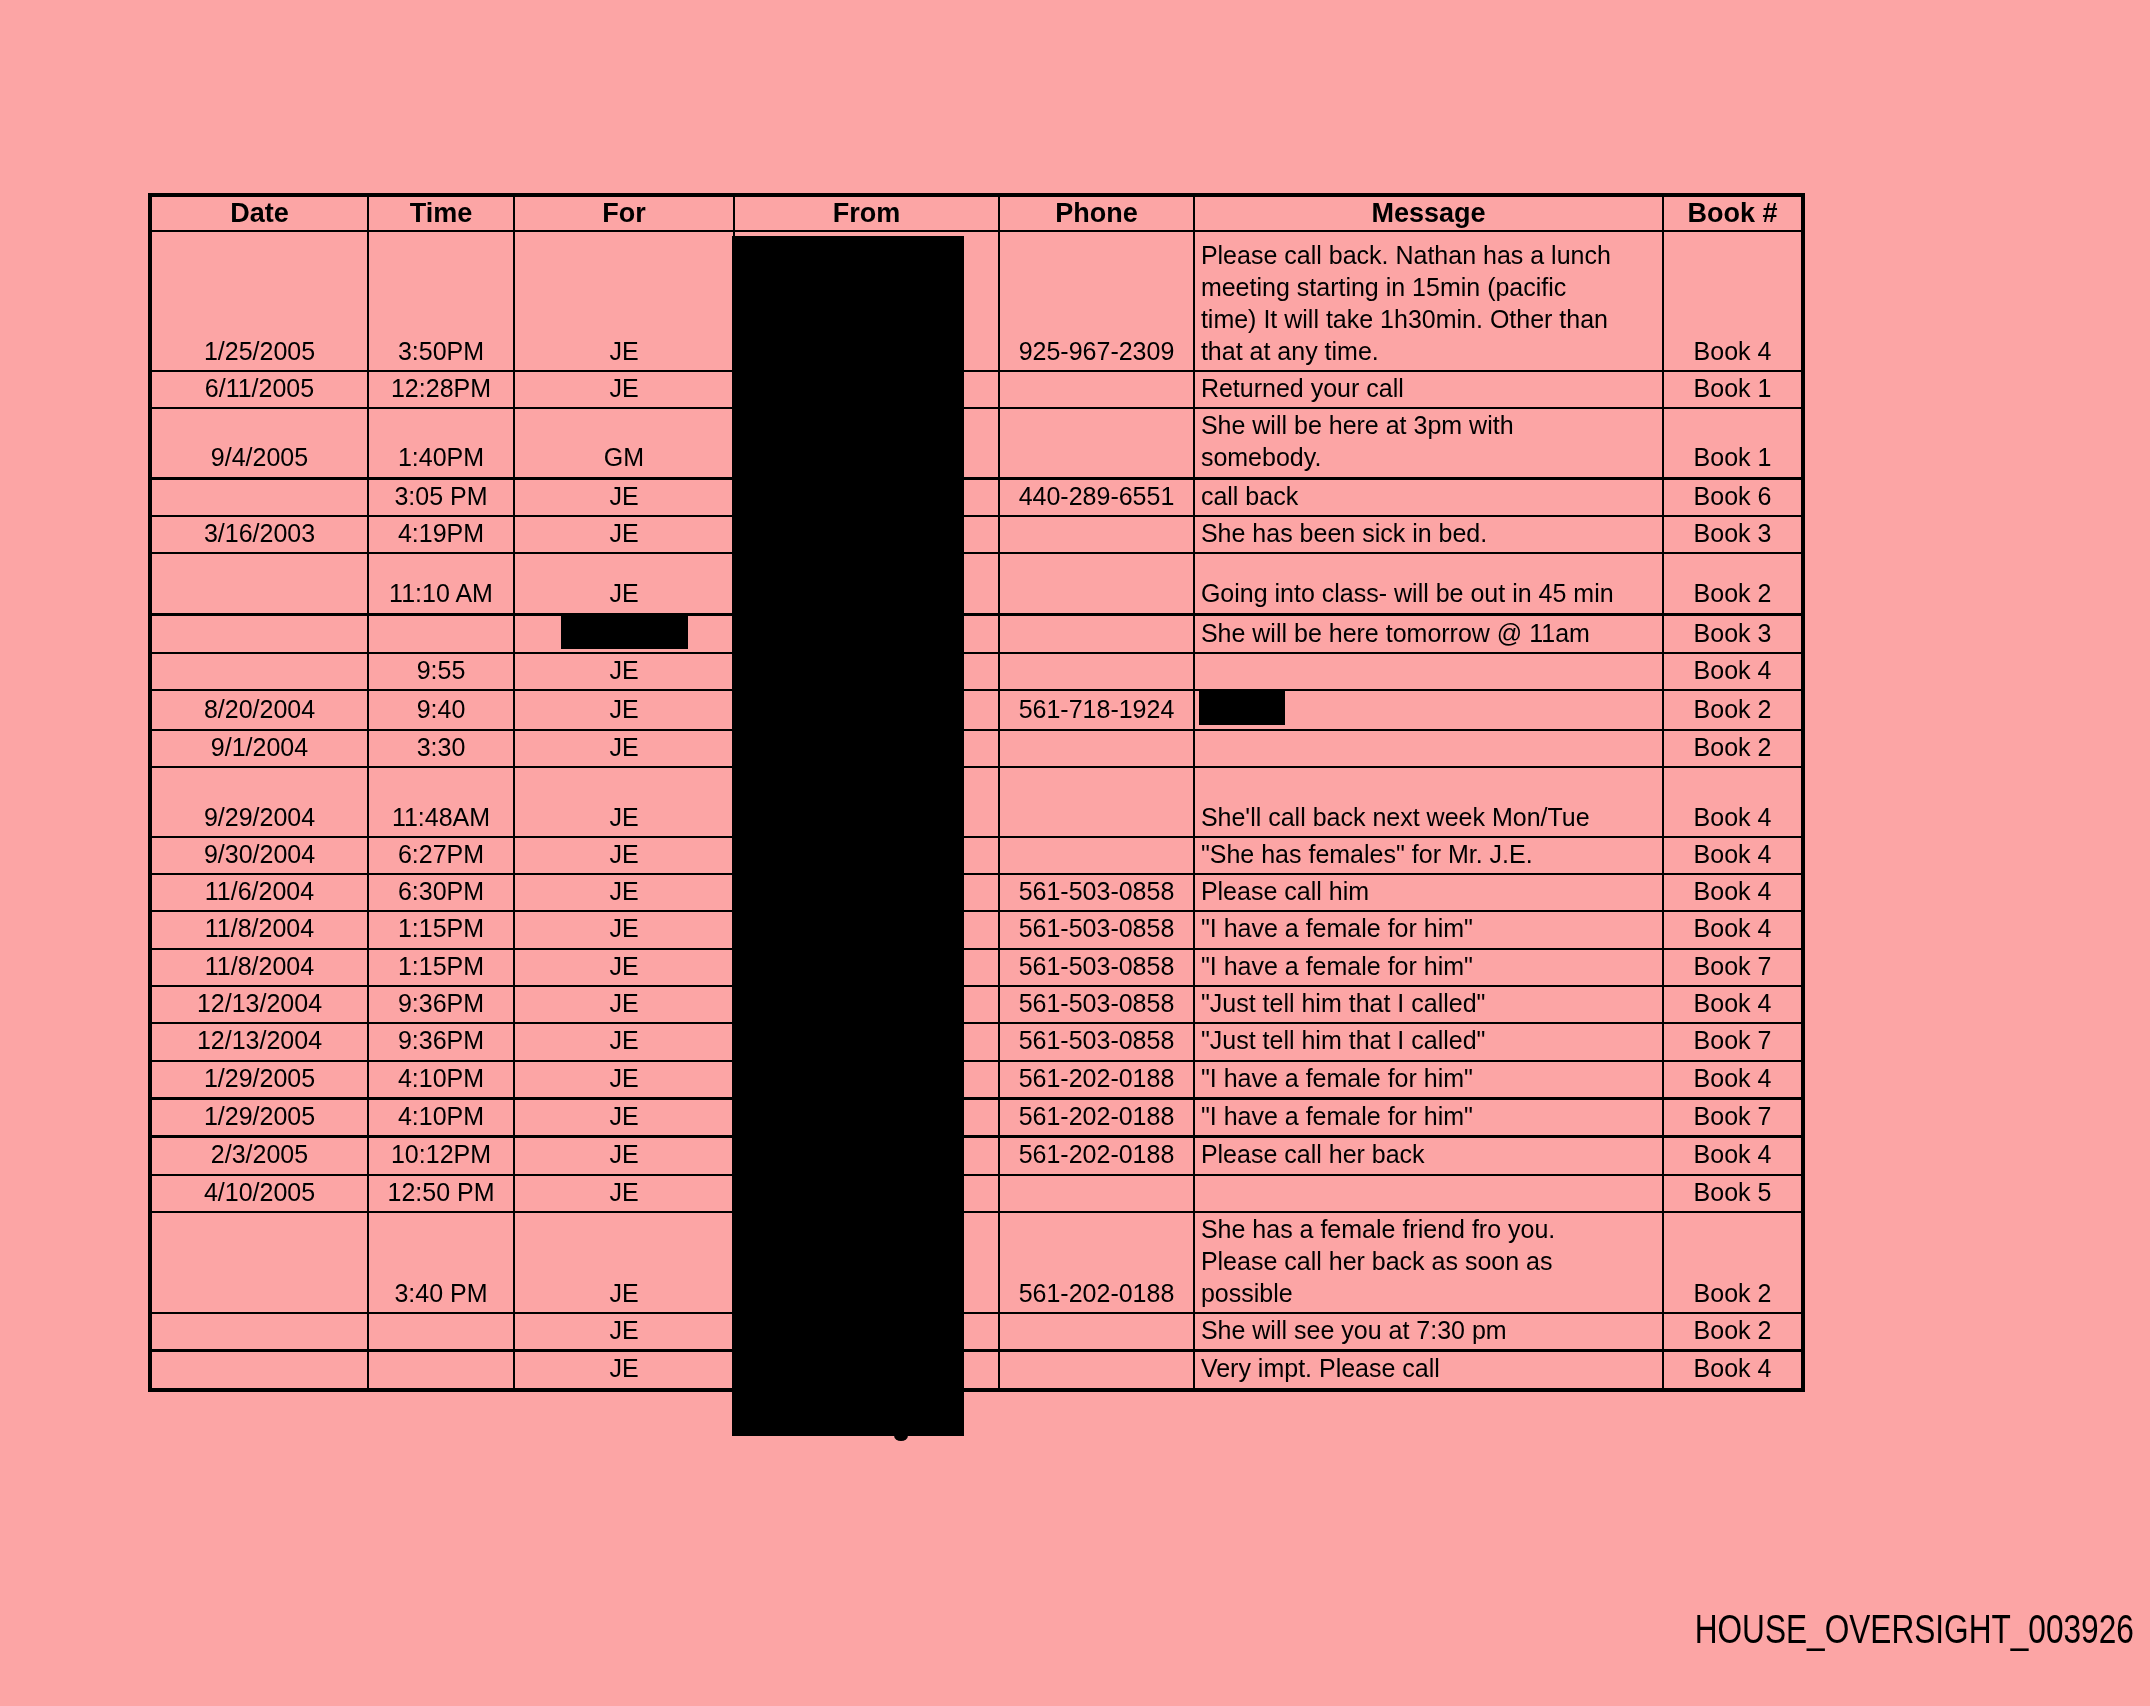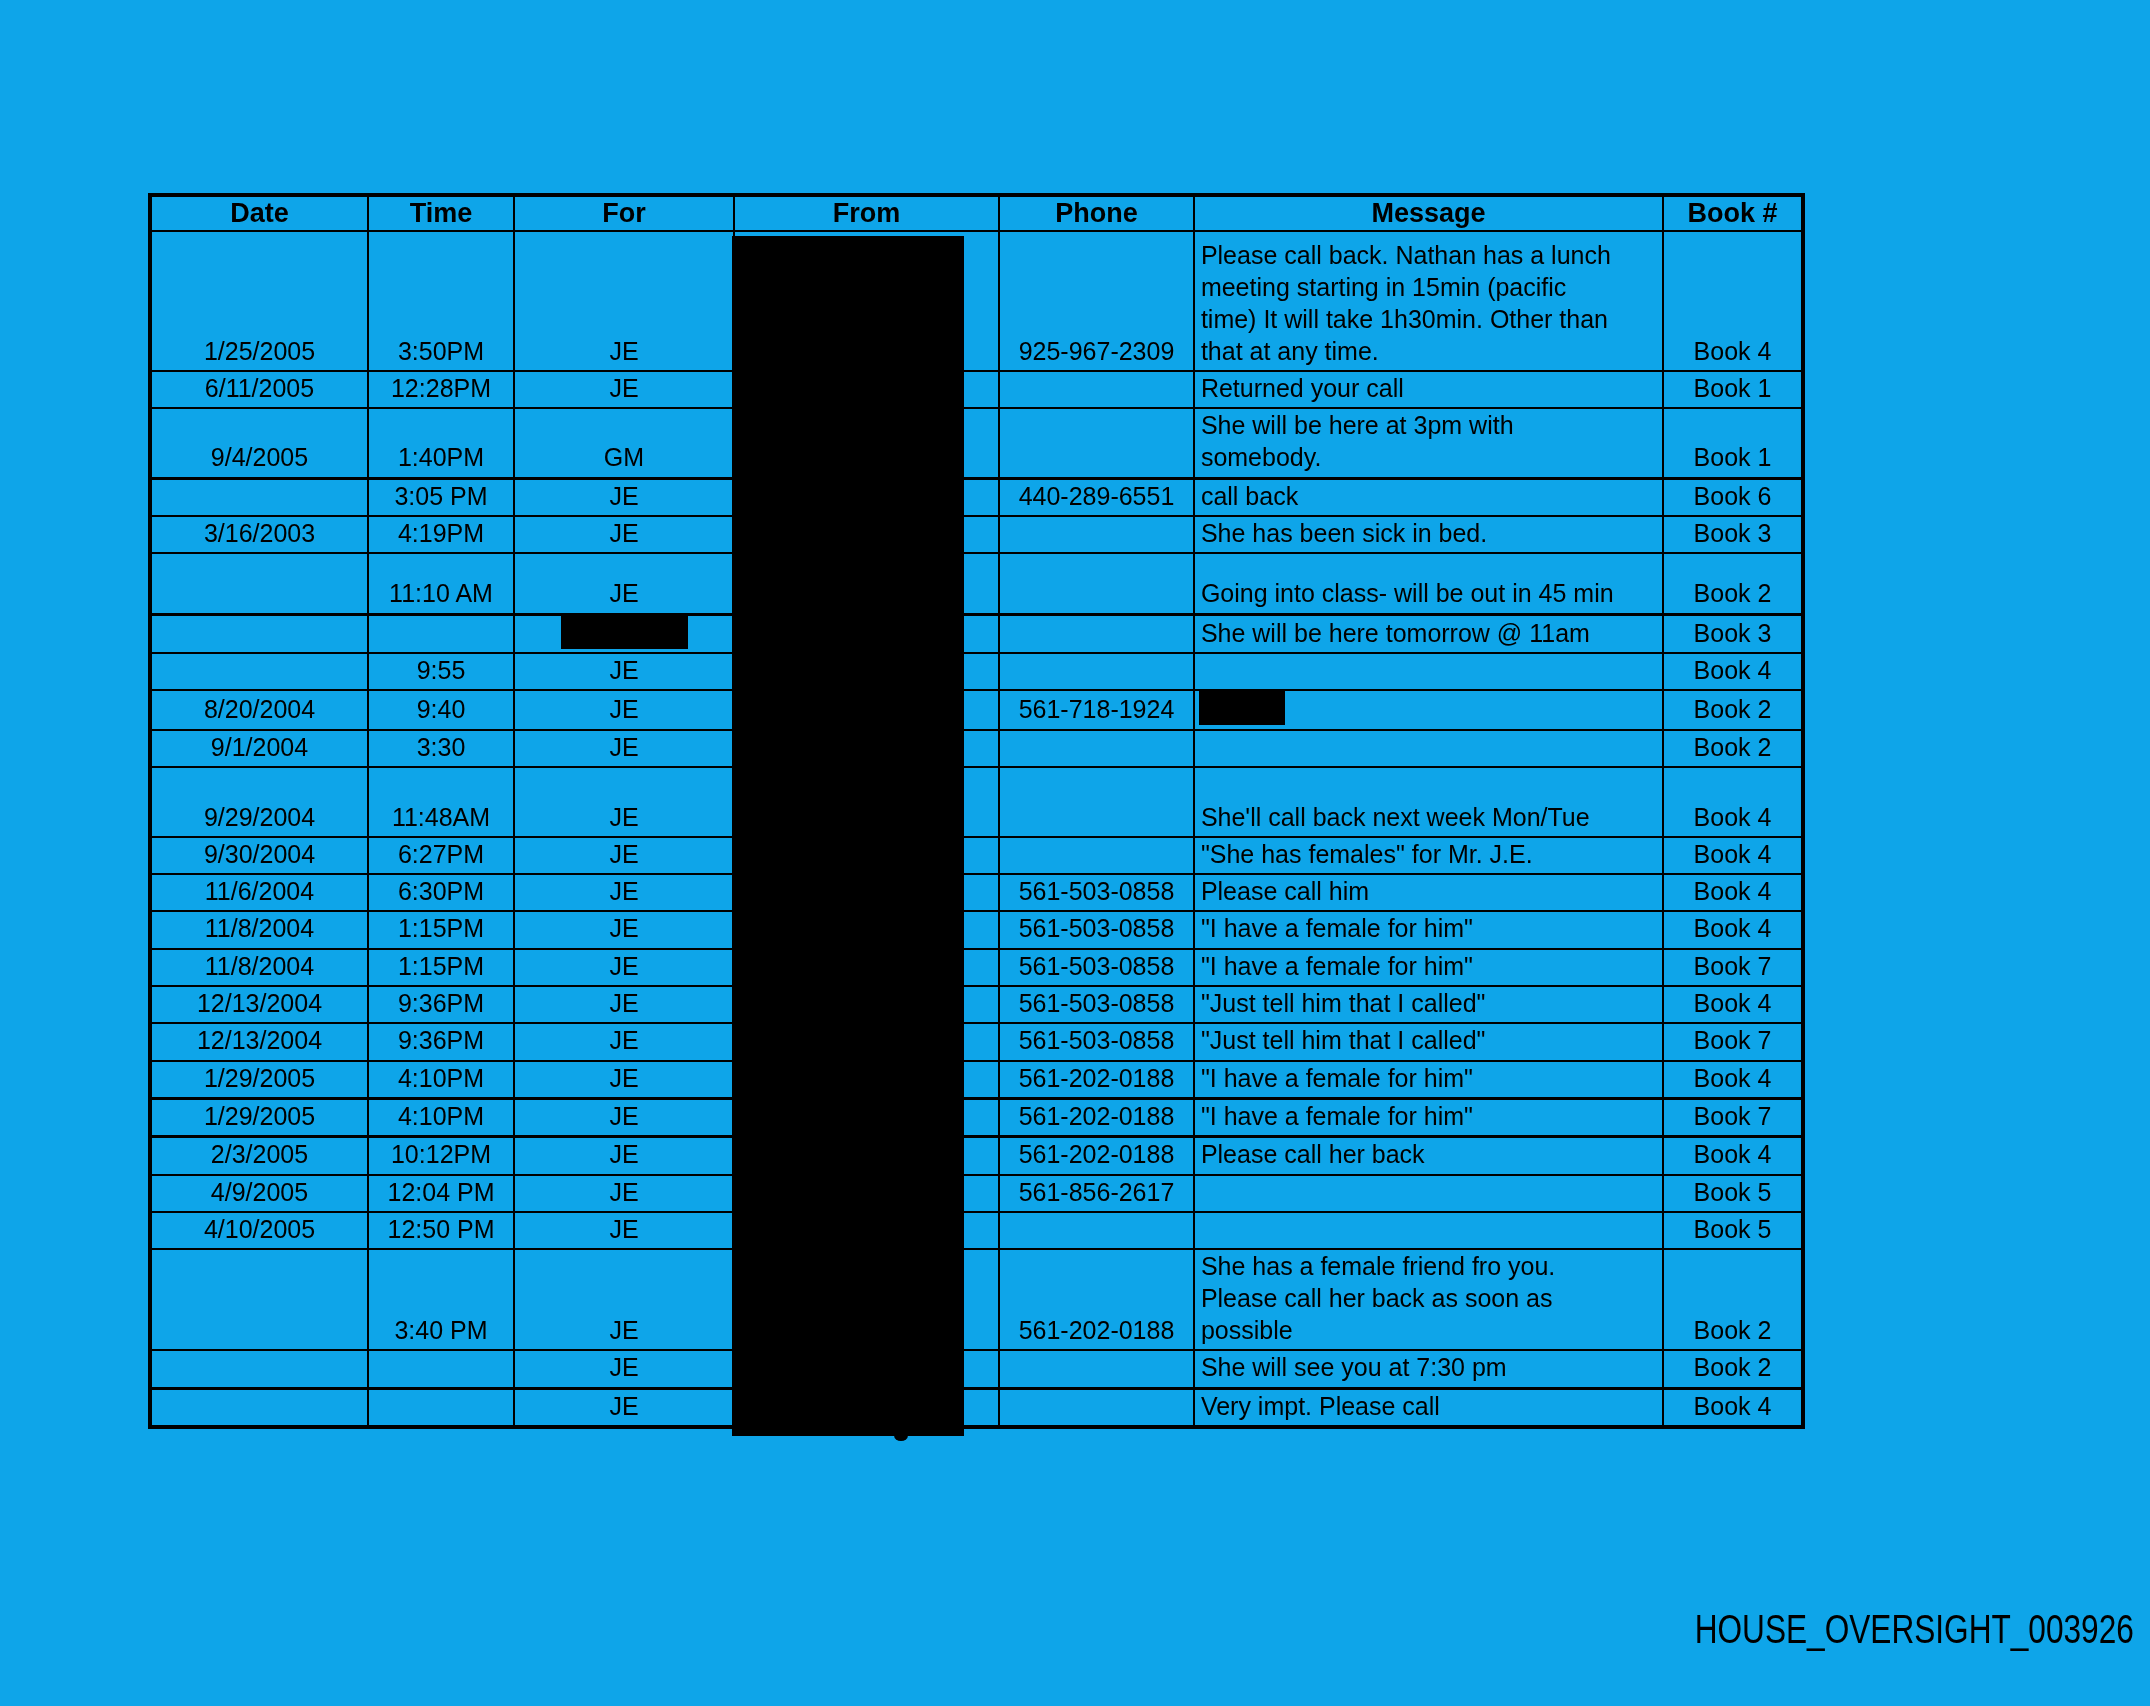--- a/index.html
+++ b/index.html
@@ -1,20 +1,20 @@
 <!DOCTYPE html>
 <html style="font-size:10.4px"><head>
 <meta charset="utf-8">
 <style>
   html,body{margin:0;padding:0;}
   body{
     width:2151px;height:1707px;position:relative;background:#ffffff;
     font-family:"Liberation Sans",sans-serif;color:#000;
   }
-  .page{position:absolute;inset:0;background:#0ea5e9;}
+  .page{position:absolute;inset:0;background:#fca5a5;}
 
   table.msg{
     position:absolute;left:148px;top:193px;width:1652px;
     border-collapse:collapse;table-layout:fixed;
     border:4.6px solid #000;
   }
   thead tr{height:36px;}
   th{
     border:2px solid #000;border-bottom:2.6px solid #000;
     font-size:27px;font-weight:bold;text-align:center;vertical-align:middle;
@@ -255,29 +255,20 @@
         <tr class="thick-top" style="height: 33px;">
           <td class="c-date">2/3/2005</td>
           <td class="c-time">10:12PM</td>
           <td class="c-for">JE</td>
           <td class="c-from"></td>
           <td class="c-phone">561-202-0188</td>
           <td class="c-message">Please call her back</td>
           <td class="c-book">Book 4</td>
         </tr>
         <tr style="height: 33px;">
-          <td class="c-date">4/9/2005</td>
-          <td class="c-time">12:04 PM</td>
-          <td class="c-for">JE</td>
-          <td class="c-from"></td>
-          <td class="c-phone">561-856-2617</td>
-          <td class="c-message"></td>
-          <td class="c-book">Book 5</td>
-        </tr>
-        <tr style="height: 33px;">
           <td class="c-date">4/10/2005</td>
           <td class="c-time">12:50 PM</td>
           <td class="c-for">JE</td>
           <td class="c-from"></td>
           <td class="c-phone"></td>
           <td class="c-message"></td>
           <td class="c-book">Book 5</td>
         </tr>
         <tr style="height: 96px;">
           <td class="c-date"></td>

